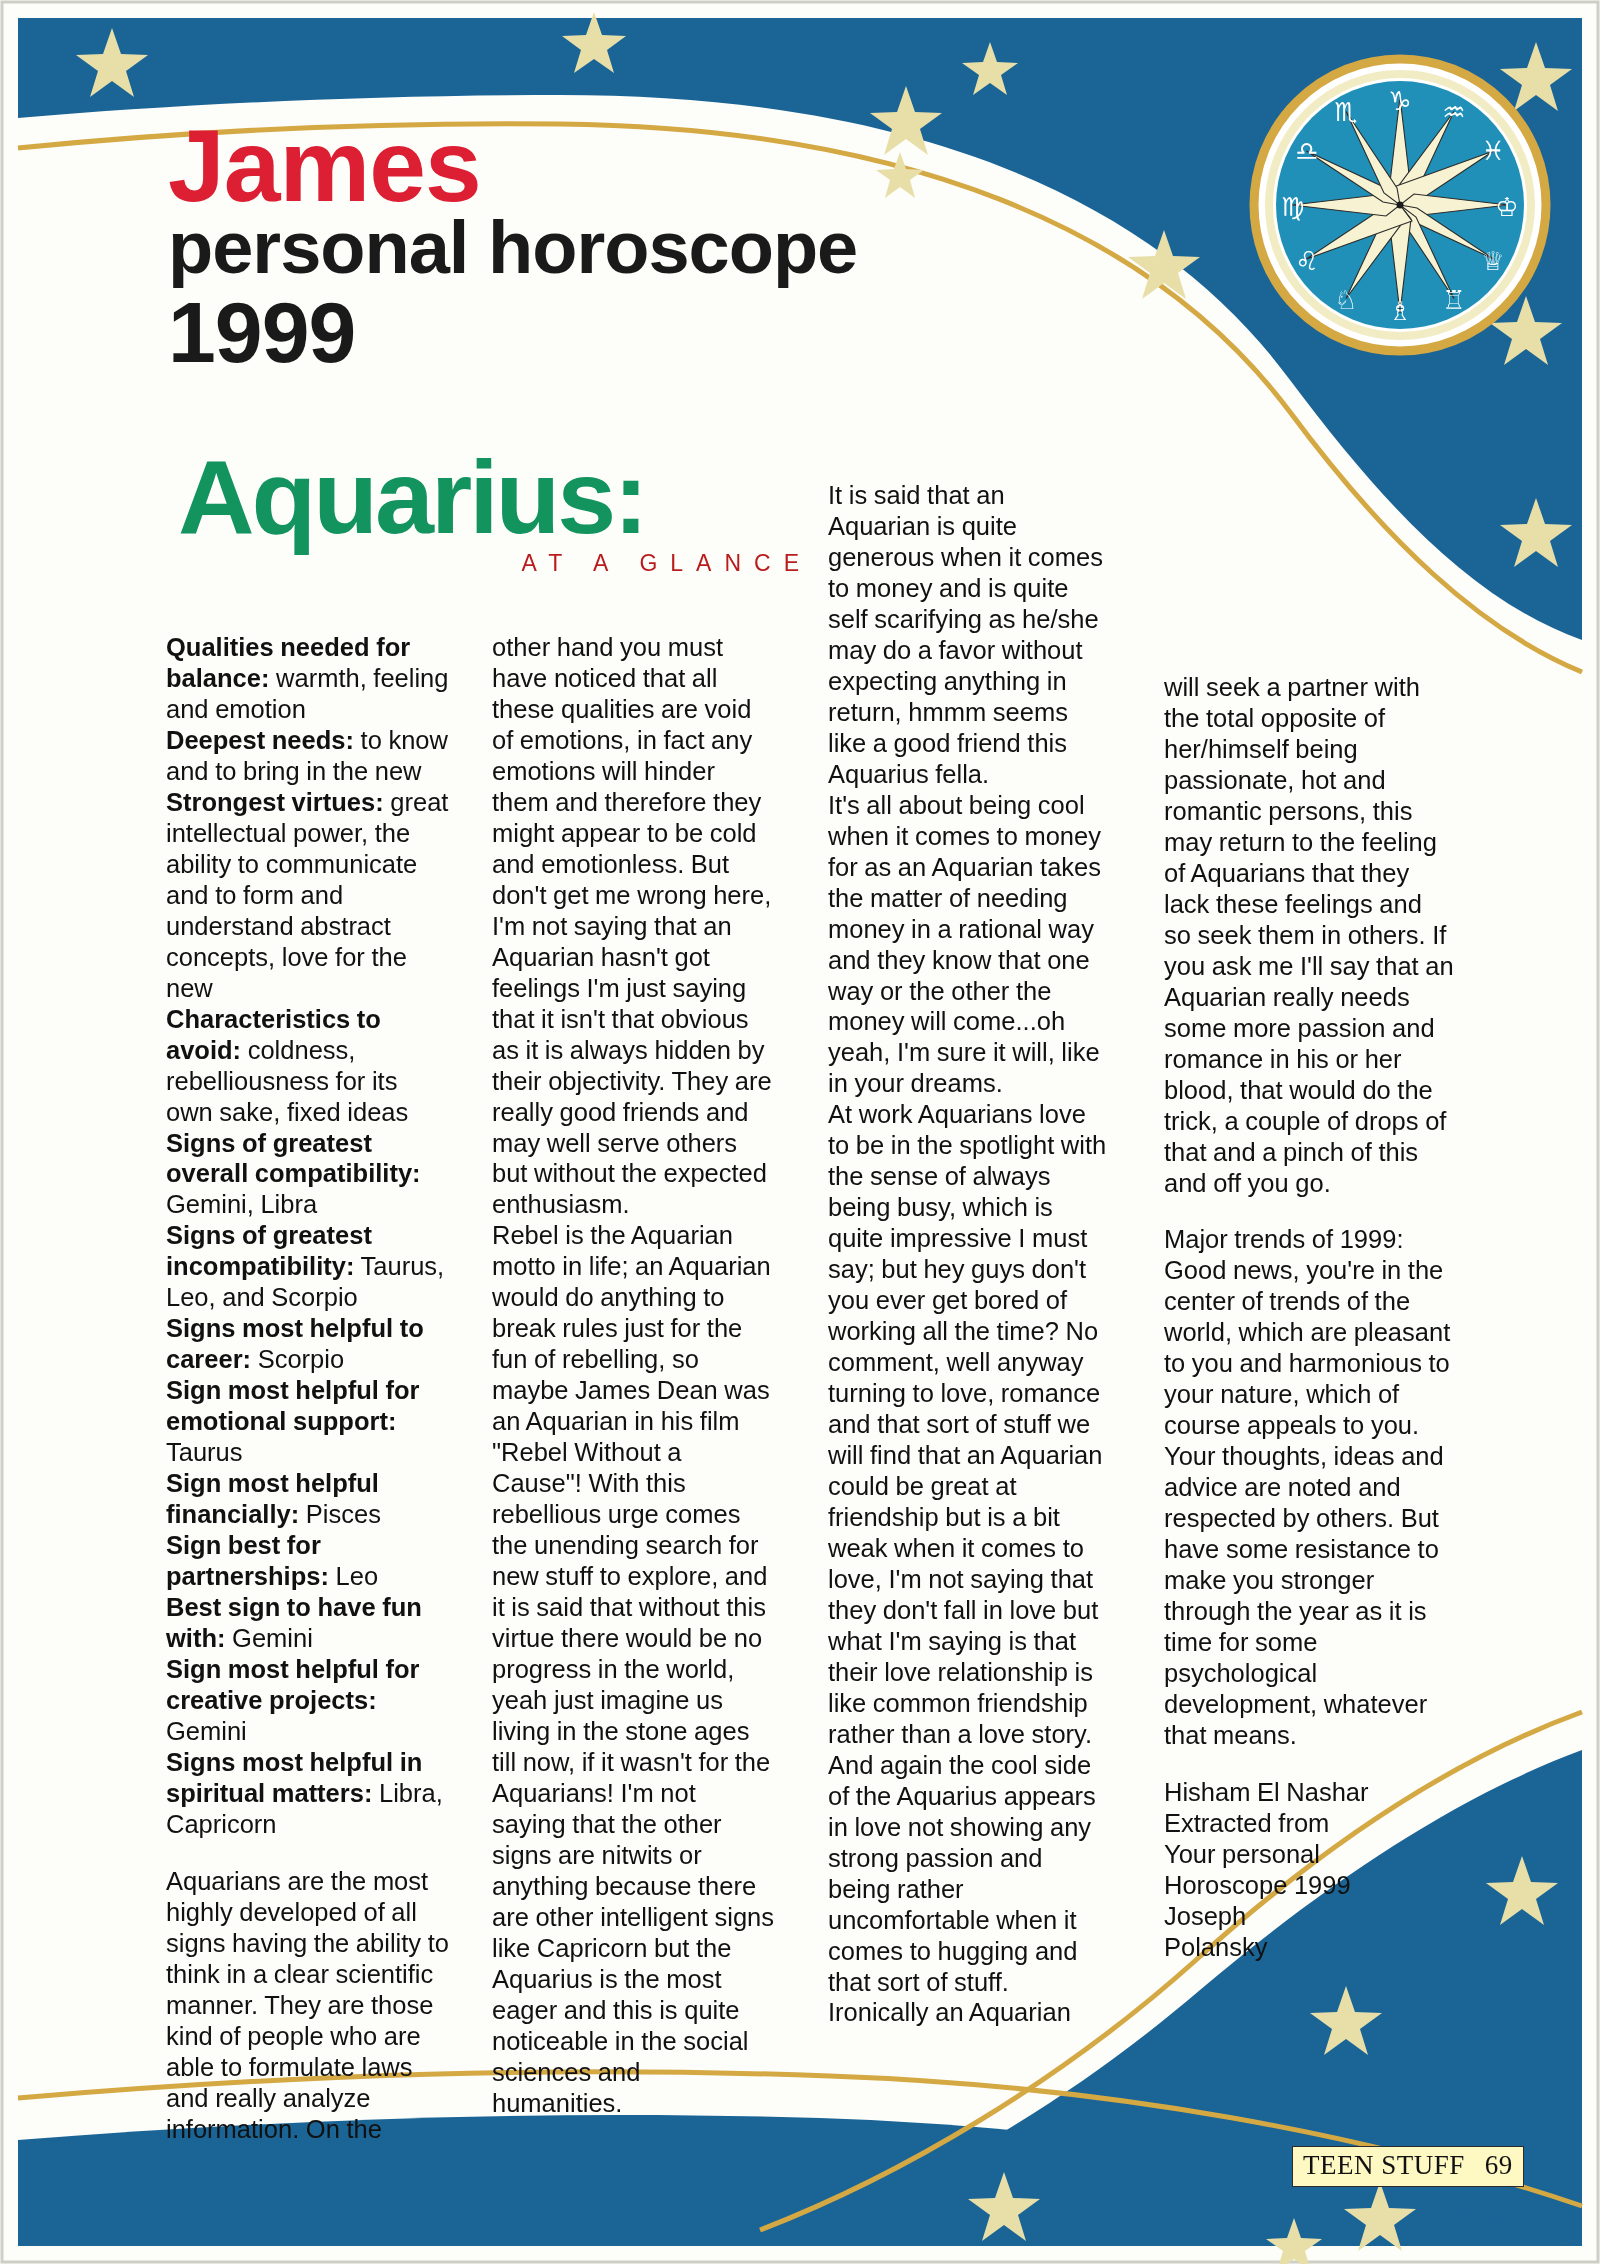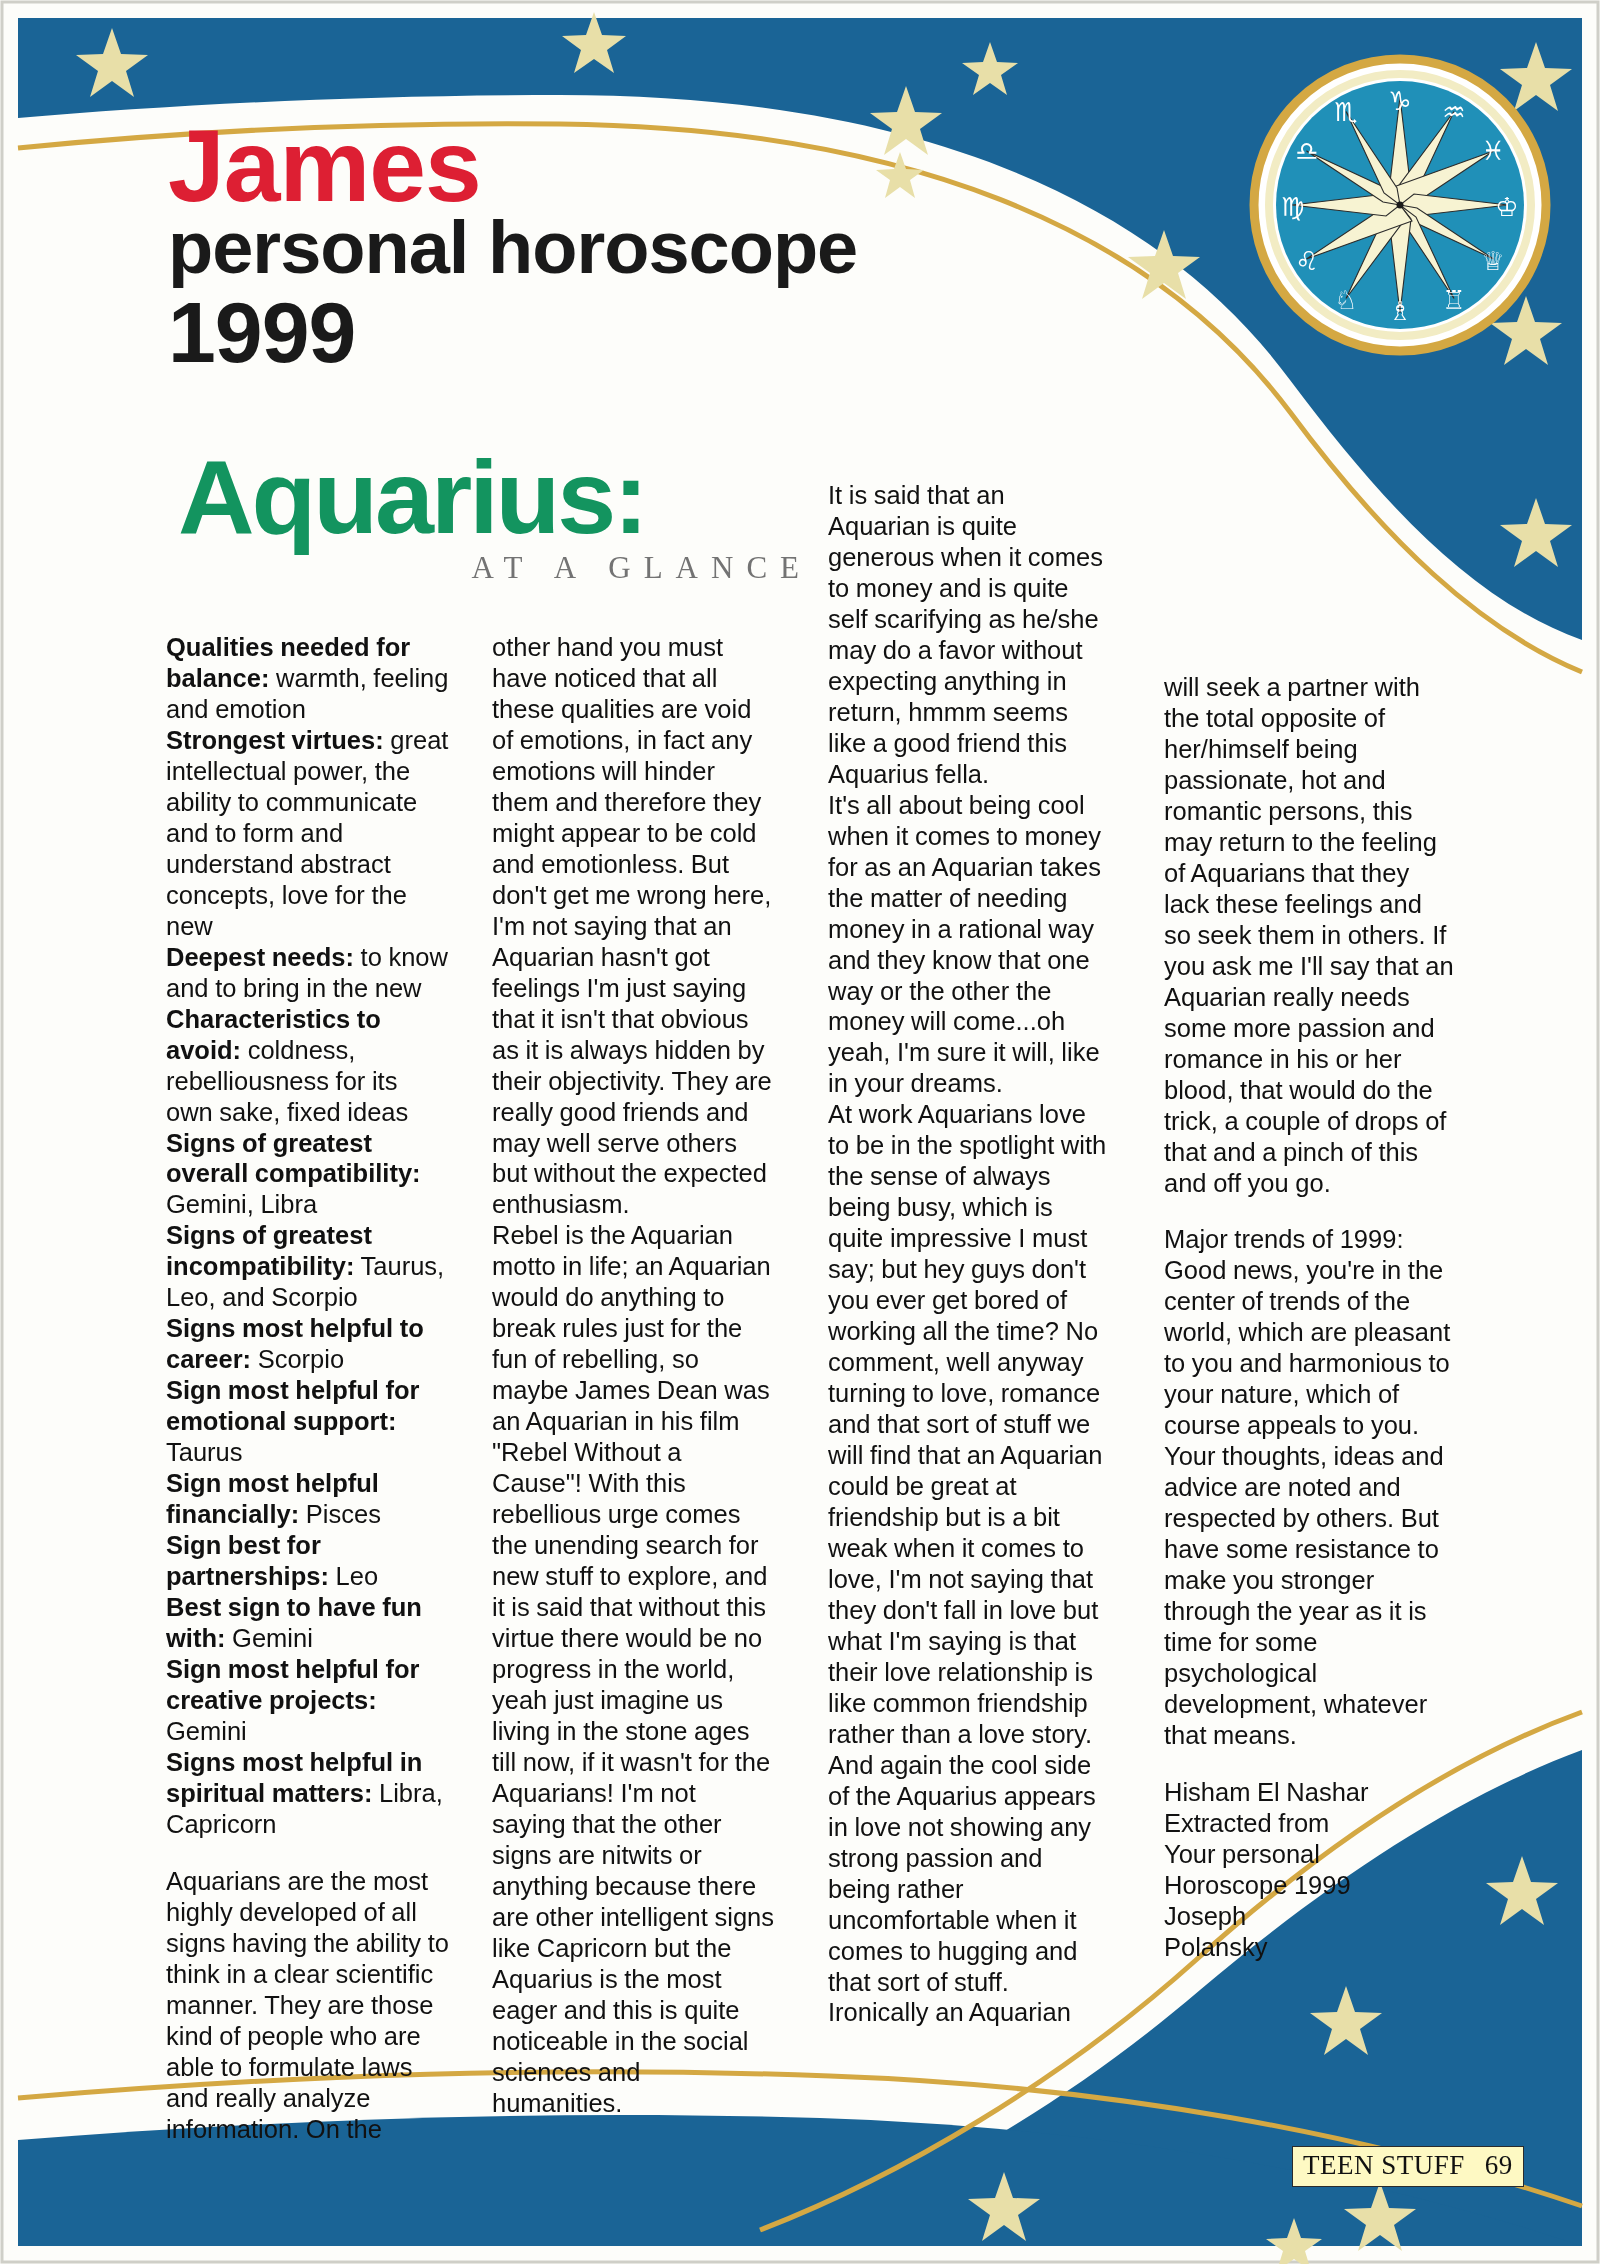--- a/index.html
+++ b/index.html
@@ -74,25 +74,25 @@
     font-size: 104px;
     line-height: 0.88;
     color: #13945f;
     letter-spacing: -3px;
     margin: 0;
     font-stretch: condensed;
     transform: scaleX(1.02);
     transform-origin: left center;
   }
   .sign-sub {
-    font-family: Liberation Serif, serif;
+    font-family: Liberation Sans, sans-serif;
     font-weight: normal;
-    font-size: 31px;
+    font-size: 23px;
     letter-spacing: 13px;
-    color: #737373;
+    color: #b91c1c;
     text-align: right;
     margin: 6px 6px 0 0;
   }
 
   
   .col {
     position: absolute;
     font-family: "Liberation Sans", sans-serif;
     font-size: 25.5px;
     line-height: 1.215;
@@ -228,22 +228,22 @@
   </div>
 
   <div class="sign-block">
     <div class="sign-name">Aquarius:</div>
     <div class="sign-sub">AT A GLANCE</div>
   </div>
 
   <div class="col" id="col1">
     <div id="glance-list">
         <p><b>Qualities needed for balance:</b><span> warmth, feeling and emotion</span></p>
+        <p><b>Deepest needs:</b><span> to know and to bring in the new</span></p>
         <p><b>Strongest virtues:</b><span> great intellectual power, the ability to communicate and to form and understand abstract concepts, love for the new</span></p>
-        <p><b>Deepest needs:</b><span> to know and to bring in the new</span></p>
         <p><b>Characteristics to avoid:</b><span> coldness, rebelliousness for its own sake, fixed ideas</span></p>
         <p><b>Signs of greatest overall compatibility:</b><span> Gemini, Libra</span></p>
         <p><b>Signs of greatest incompatibility:</b><span> Taurus, Leo, and Scorpio</span></p>
         <p><b>Signs most helpful to career:</b><span> Scorpio</span></p>
         <p><b>Sign most helpful for emotional support:</b><span> Taurus</span></p>
         <p><b>Sign most helpful financially:</b><span> Pisces</span></p>
         <p><b>Sign best for partnerships:</b><span> Leo</span></p>
         <p><b>Best sign to have fun with:</b><span> Gemini</span></p>
         <p><b>Sign most helpful for creative projects:</b><span> Gemini</span></p>
         <p><b>Signs most helpful in spiritual matters:</b><span> Libra, Capricorn</span></p>

